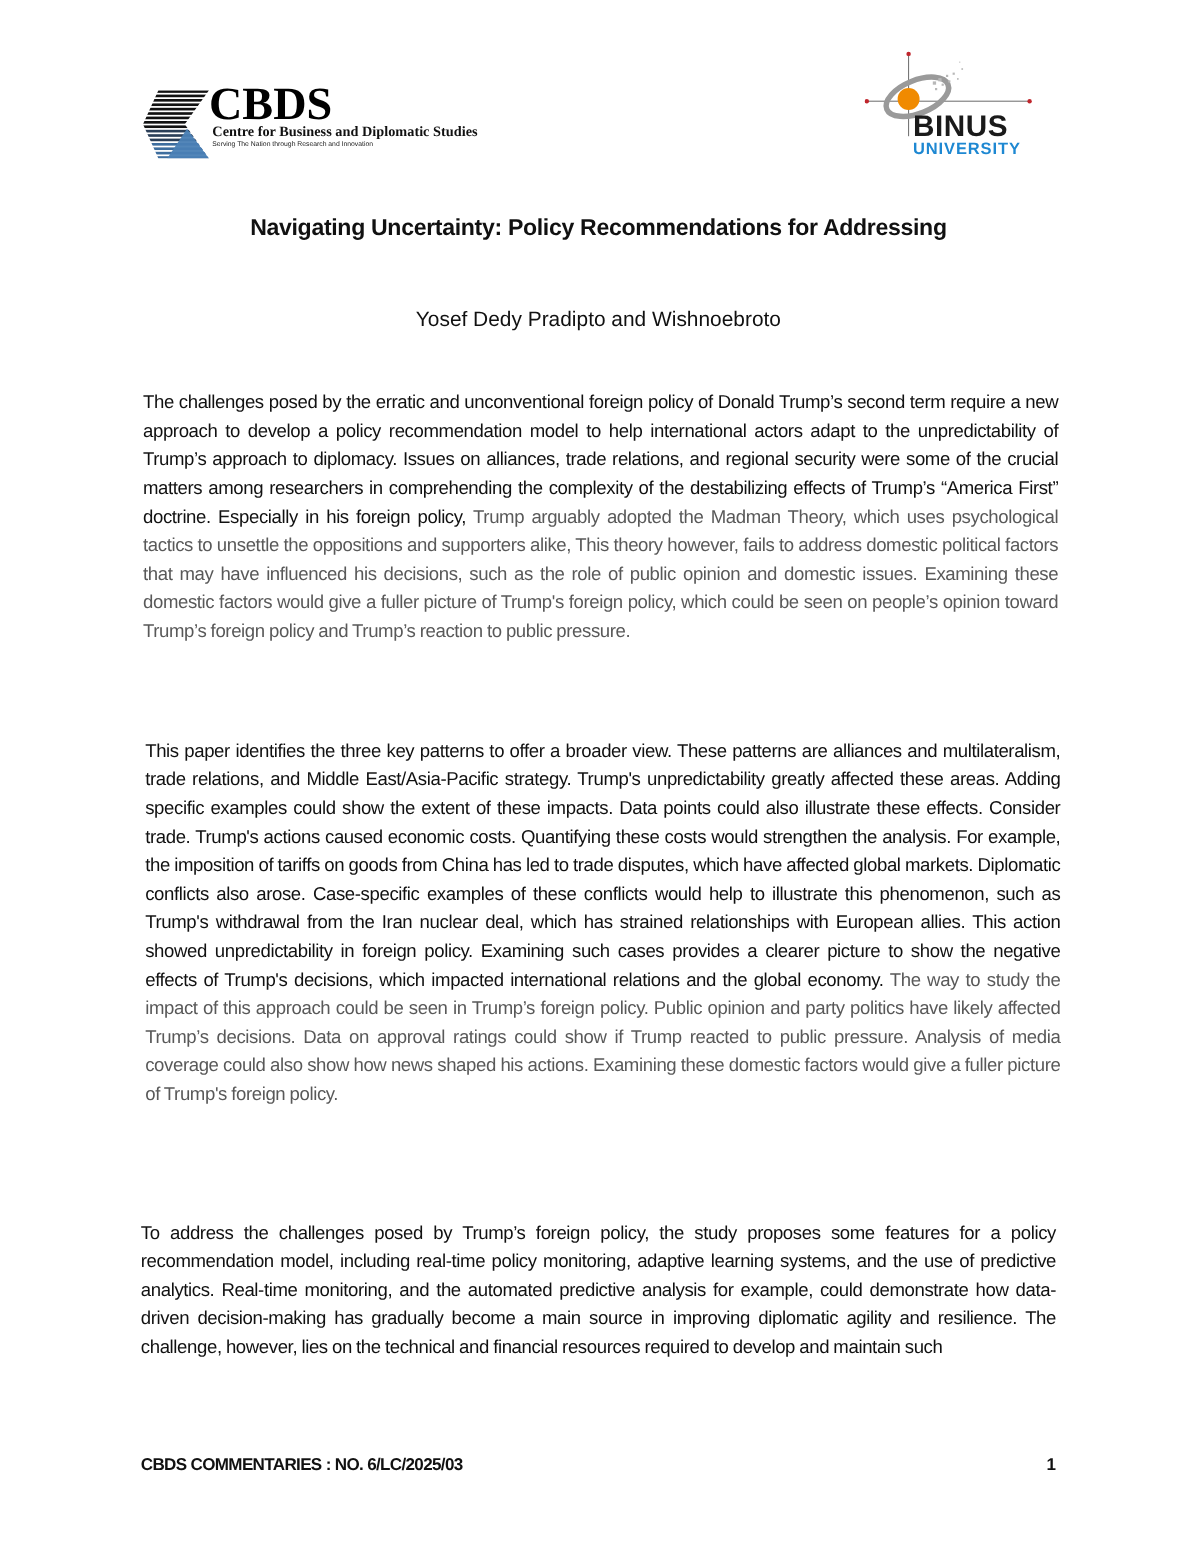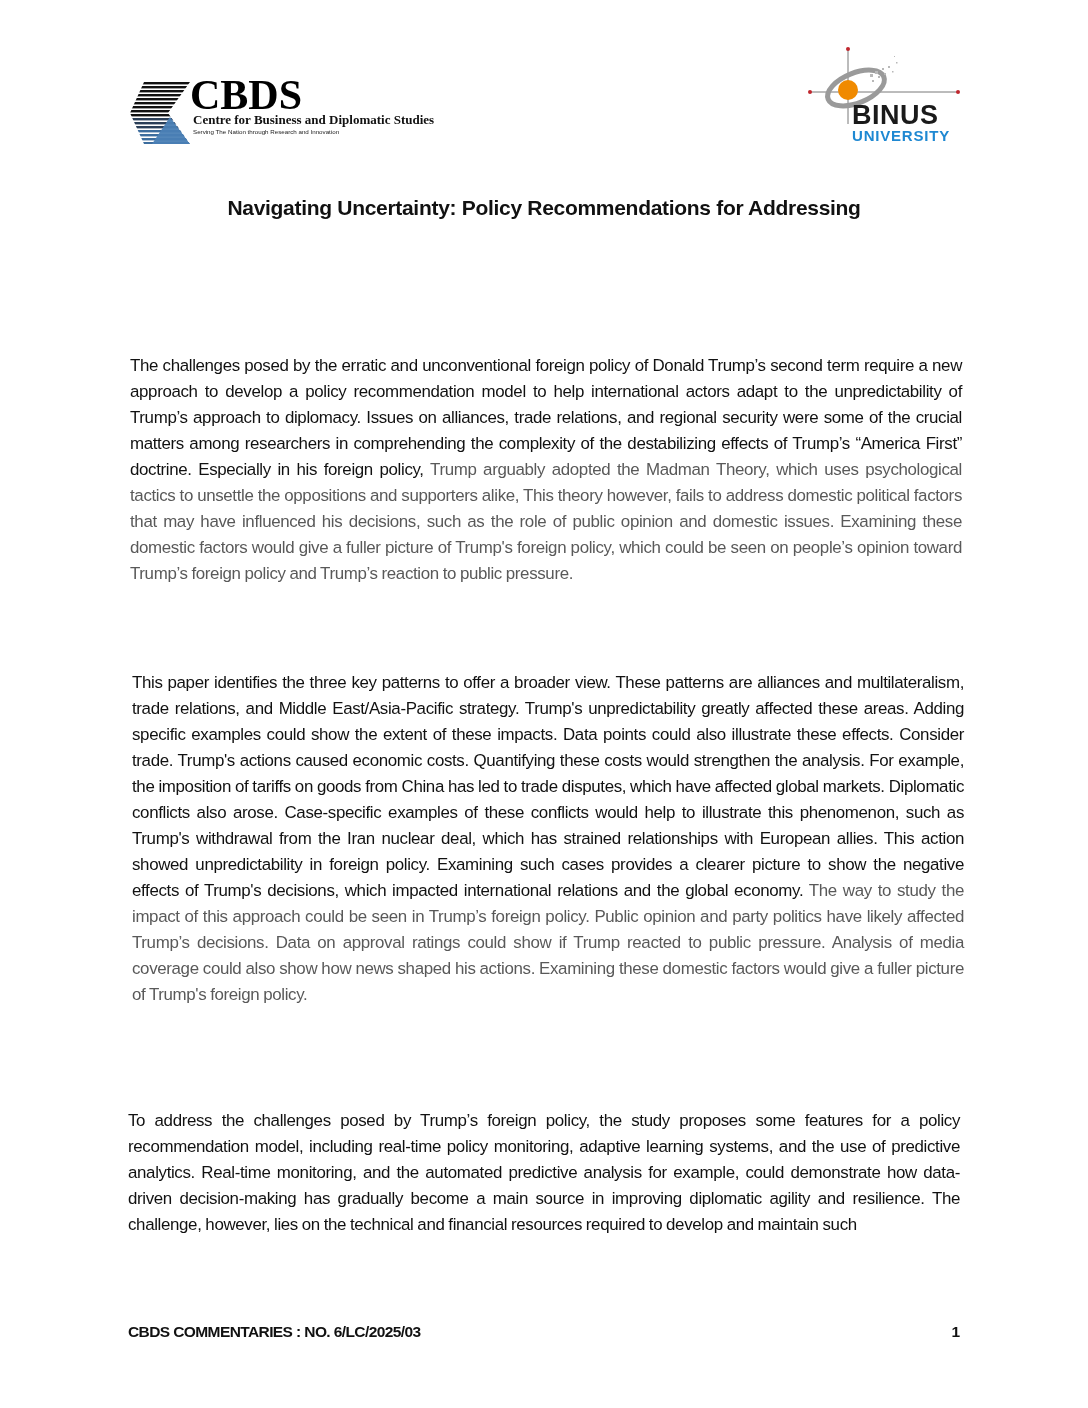--- a/index.html
+++ b/index.html
@@ -6,21 +6,21 @@
   body { width: 1088px; height: 1408px; position: relative; overflow: hidden; font-family: "Liberation Sans", sans-serif; color: #000; }
   .page { position: absolute; left: 0; top: 0; width: 1088px; height: 1130px; background: #fff; }
 
   
   .cbds-logo { position: absolute; left: 130px; top: 80px; width: 210px; height: 70px; }
   .cbds-mark { position: absolute; left: 0; top: 2px; width: 60px; height: 62px; }
   .cbds-word { position: absolute; left: 60px; top: -6px; font-family: "Liberation Serif", serif; font-weight: bold; font-size: 42px; letter-spacing: 0px; color: #000; line-height: 1; }
   .cbds-sub1 { position: absolute; left: 63px; top: 32px; font-family: "Liberation Serif", serif; font-weight: bold; font-size: 13px; color: #111; white-space: nowrap; }
   .cbds-sub2 { position: absolute; left: 63px; top: 48px; font-family: "Liberation Sans", sans-serif; font-size: 6.2px; color: #222; white-space: nowrap; }
 
-  .binus-logo { position: absolute; left: 808px; top: 44px; width: 160px; height: 102px; }
+  .binus-logo { position: absolute; left: 786px; top: 44px; width: 160px; height: 102px; }
   .binus-graphic { position: absolute; left: 0; top: 0; width: 160px; height: 80px; }
   .binus-word { position: absolute; left: 44px; top: 58px; font-family: "Liberation Sans", sans-serif; font-weight: bold; font-size: 27px; color: #1a1a1a; letter-spacing: 0.5px; line-height: 1; }
   .binus-uni { position: absolute; left: 44px; top: 84px; font-family: "Liberation Sans", sans-serif; font-weight: bold; font-size: 15px; color: #1e88d2; letter-spacing: 0.8px; line-height: 1; }
 
   
   .title { position: absolute; left: 100px; width: 888px; top: 193px; text-align: center; font-family: "Liberation Sans", sans-serif; font-weight: bold; font-size: 21px; line-height: 30px; color: #111; letter-spacing: -0.3px; }
   .authors { position: absolute; left: 100px; width: 888px; top: 279px; text-align: center; font-family: "Liberation Sans", sans-serif; font-size: 19px; line-height: 24px; color: #111; }
 
   
   .body-text { position: absolute; left: 128px; width: 832px; font-family: "Liberation Sans", sans-serif; font-size: 16.9px; line-height: 26px; text-align: justify; color: #111; letter-spacing: -0.35px; word-spacing: -0.5px; }
@@ -95,20 +95,21 @@
           <rect x="86" y="12" width="1" height="1"></rect>
       </g>
     </svg>
     <div class="binus-word">BINUS</div>
     <div class="binus-uni">UNIVERSITY</div>
   </div>
 
   <div class="title">
     <div>Navigating Uncertainty: Policy Recommendations for Addressing</div>
   </div>
+  <div class="authors">Yosef Dedy Pradipto and Wishnoebroto</div>
 
   <p class="body-text p1" style="margin:2px">
     <span>The challenges posed by the erratic and unconventional foreign policy of Donald Trump’s second term require a new approach to develop a policy recommendation model to help international actors adapt to the unpredictability of Trump’s approach to diplomacy. Issues on alliances, trade relations, and regional security were some of the crucial matters among researchers in comprehending the complexity of the destabilizing effects of Trump’s “America First” doctrine. Especially in his foreign policy, </span><span class="grey">Trump arguably adopted the Madman Theory, which uses psychological tactics  to unsettle the  oppositions and supporters alike, This theory however,  fails to address domestic political factors that may have influenced his decisions, such as the role of public opinion and domestic issues. Examining these domestic factors would give a fuller picture of Trump's foreign policy, which could be seen on people’s opinion toward Trump’s foreign policy and Trump’s reaction to public pressure.</span>
   </p>
 
   <p class="body-text p2" style="margin:4px">
     <span>This paper identifies the three key patterns to offer a broader view. These patterns are alliances and multilateralism, trade relations, and Middle East/Asia-Pacific strategy. Trump's unpredictability greatly affected these areas. Adding specific examples could show the extent of these impacts. Data points could also illustrate these effects. Consider trade. Trump's actions caused economic costs. Quantifying these costs would strengthen the analysis. For example, the imposition of tariffs on goods from China has led to trade disputes, which have affected global markets. Diplomatic conflicts also arose. Case-specific examples of these conflicts would help to illustrate this phenomenon, such as Trump's withdrawal from the Iran nuclear deal, which has strained relationships with European allies. This action showed unpredictability in foreign policy. Examining such cases provides a clearer picture to show the negative effects of Trump's decisions, which impacted international relations and the global economy. </span><span class="grey">The way to study the impact of this approach could be seen in Trump’s foreign policy. Public opinion and party politics have likely affected Trump’s decisions. Data on approval ratings could show if Trump reacted to public pressure. Analysis of media coverage could also show how news shaped his actions. Examining these domestic factors would give a fuller picture of Trump's foreign policy.</span>
   </p>
 
   <p class="body-text p3" style="margin:0">

